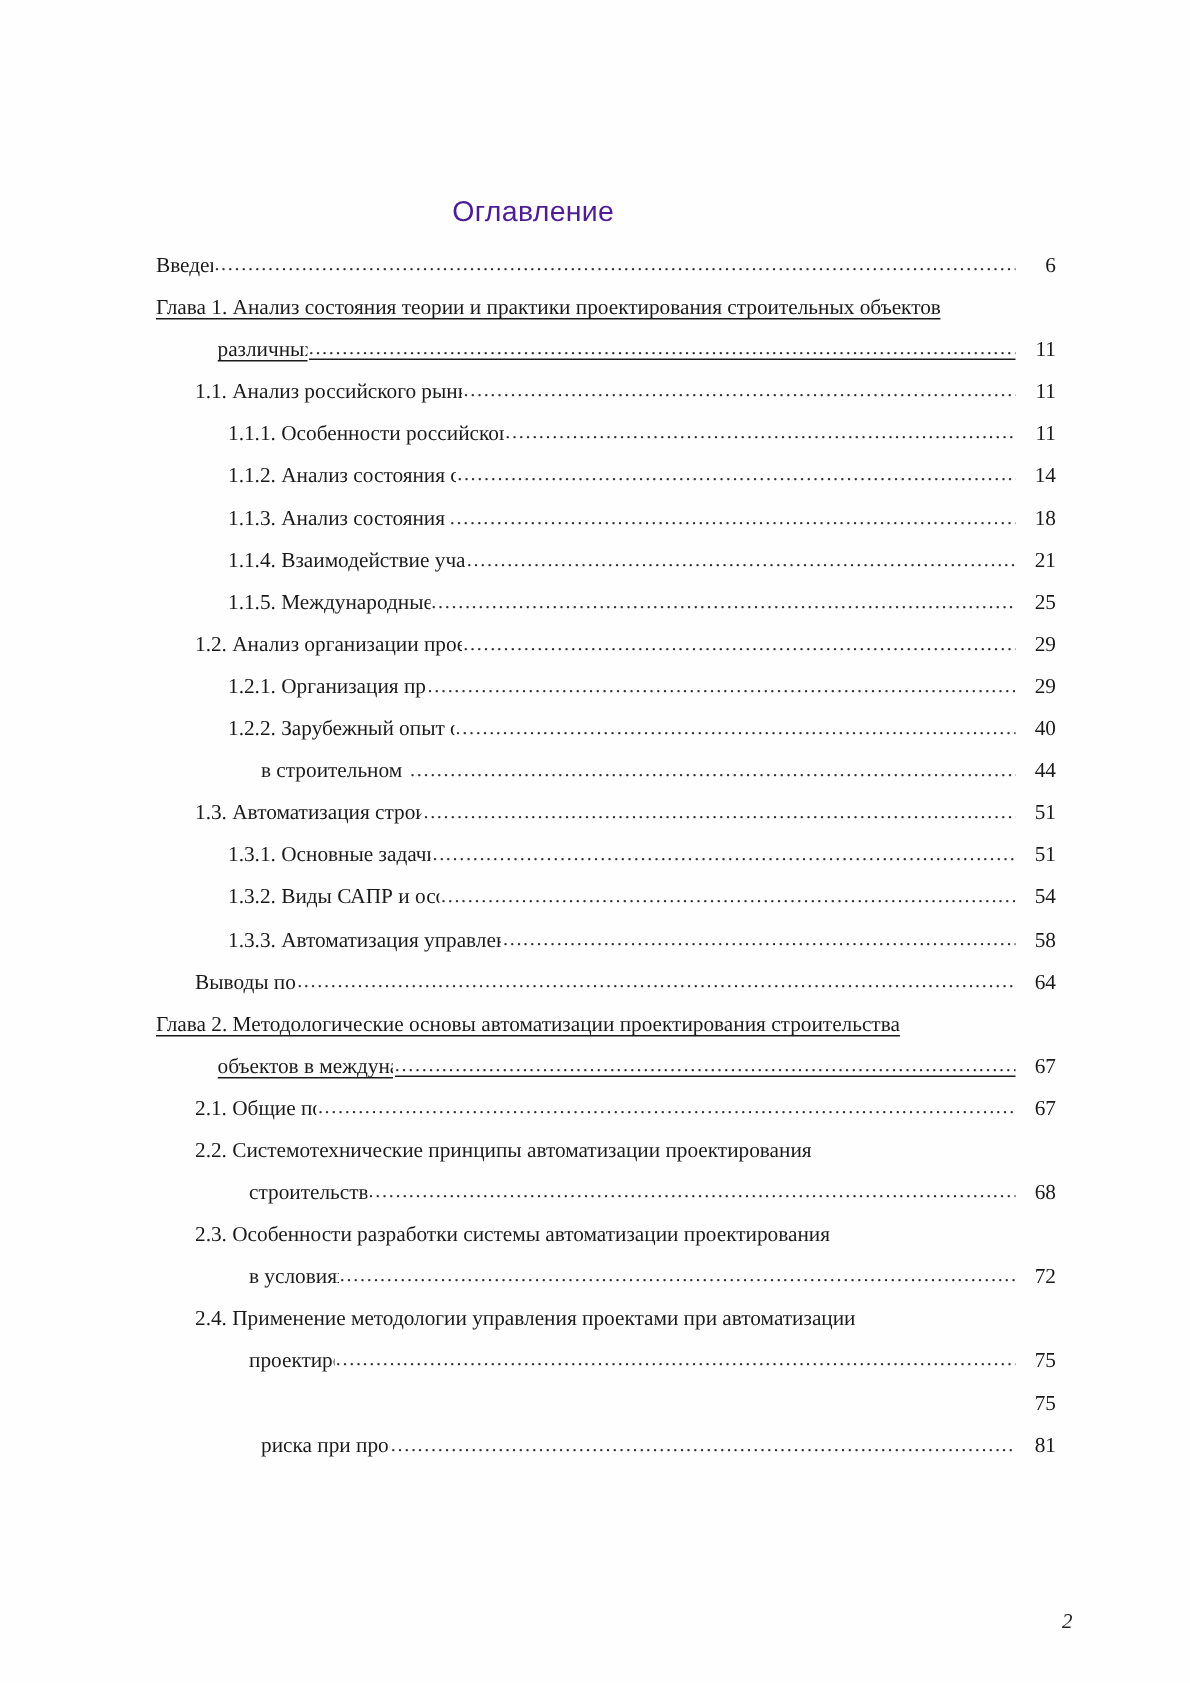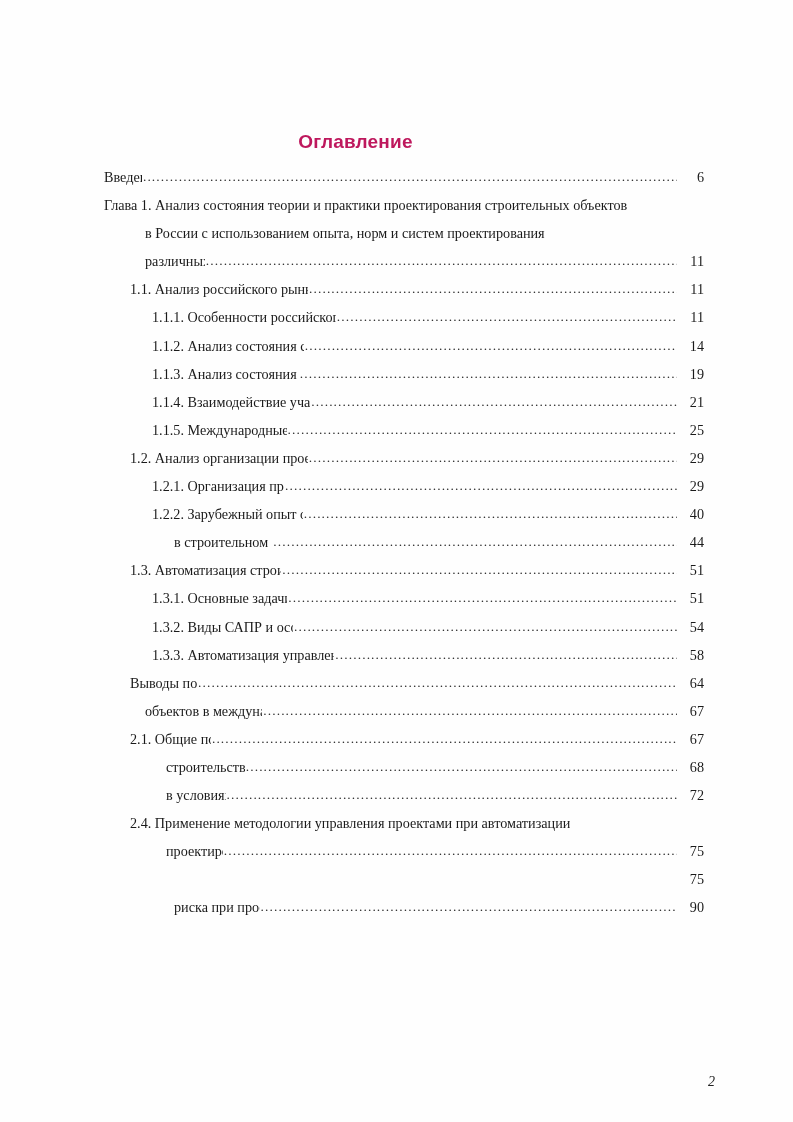--- a/index.html
+++ b/index.html
@@ -22,24 +22,24 @@
     background: #fefefe;
   }
 
   .toc-title {
     position: absolute;
     top: 131px;
     left: 0;
     width: 711px;
     text-align: center;
     font-family: "Liberation Sans", "DejaVu Sans", sans-serif;
-    font-weight: bold;
+    font-weight: normal;
     font-size: 19px;
     letter-spacing: 0.2px;
-    color: #be185d;
+    color: #4c1d95;
   }
 
   .toc {
     position: absolute;
     top: 168px;
     left: 104px;
     width: 600px;
   }
 
   
@@ -85,20 +85,21 @@
   
   .lvl-0  { padding-left: 0px;  }
   .lvl-1  { padding-left: 26px; }
   .lvl-2  { padding-left: 48px; }
   .cont-0 { padding-left: 41px; }
   .cont-1 { padding-left: 62px; }
   .cont-2 { padding-left: 70px; }
 
   .underline .label,
   .underline .leader {
+    text-decoration: underline;
     text-underline-offset: 2.5px;
     text-decoration-thickness: 1px;
   }
 
   .page-number-footer {
     position: absolute;
     top: 1074px;
     left: 0;
     width: 715px;
     text-align: right;
@@ -118,25 +119,20 @@
       <div class="toc-line lvl-0">
         <span class="label">Введение</span>
         <span class="leader"></span>
         <span class="page-num">6</span>
       </div>
       <div class="toc-line lvl-0 no-leader underline">
         <span class="label">Глава 1. Анализ состояния теории и практики проектирования строительных объектов</span>
         <span class="leader"></span>
         <span class="page-num"></span>
       </div>
-      <div class="toc-line cont-0 no-leader underline">
-        <span class="label">в России с использованием опыта, норм и систем проектирования</span>
-        <span class="leader"></span>
-        <span class="page-num"></span>
-      </div>
       <div class="toc-line cont-0 underline">
         <span class="label">различных стран</span>
         <span class="leader"></span>
         <span class="page-num">11</span>
       </div>
       <div class="toc-line lvl-1">
         <span class="label">1.1. Анализ российского рынка проектирования и строительства</span>
         <span class="leader"></span>
         <span class="page-num">11</span>
       </div>
@@ -146,21 +142,21 @@
         <span class="page-num">11</span>
       </div>
       <div class="toc-line lvl-2">
         <span class="label">1.1.2. Анализ состояния строительной отрасли России</span>
         <span class="leader"></span>
         <span class="page-num">14</span>
       </div>
       <div class="toc-line lvl-2">
         <span class="label">1.1.3. Анализ состояния зарубежного строительства</span>
         <span class="leader"></span>
-        <span class="page-num">19</span>
+        <span class="page-num">18</span>
       </div>
       <div class="toc-line lvl-2">
         <span class="label">1.1.4. Взаимодействие участников строительного проекта</span>
         <span class="leader"></span>
         <span class="page-num">21</span>
       </div>
       <div class="toc-line lvl-2">
         <span class="label">1.1.5. Международные строительные проекты</span>
         <span class="leader"></span>
         <span class="page-num">25</span>
@@ -203,35 +199,50 @@
       <div class="toc-line lvl-2">
         <span class="label">1.3.3. Автоматизация управления проектно-изыскательскими работами</span>
         <span class="leader"></span>
         <span class="page-num">58</span>
       </div>
       <div class="toc-line lvl-1">
         <span class="label">Выводы по главе 1</span>
         <span class="leader"></span>
         <span class="page-num">64</span>
       </div>
+      <div class="toc-line lvl-0 no-leader underline">
+        <span class="label">Глава 2.  Методологические основы автоматизации проектирования  строительства</span>
+        <span class="leader"></span>
+        <span class="page-num"></span>
+      </div>
       <div class="toc-line cont-0 underline">
         <span class="label"> объектов в международных проектах.</span>
         <span class="leader"></span>
         <span class="page-num">67</span>
       </div>
       <div class="toc-line lvl-1">
         <span class="label">2.1. Общие положения.</span>
         <span class="leader"></span>
         <span class="page-num">67</span>
       </div>
+      <div class="toc-line lvl-1 no-leader">
+        <span class="label">2.2. Системотехнические принципы автоматизации  проектирования</span>
+        <span class="leader"></span>
+        <span class="page-num"></span>
+      </div>
       <div class="toc-line cont-1">
         <span class="label">строительства объектов.</span>
         <span class="leader"></span>
         <span class="page-num">68</span>
       </div>
+      <div class="toc-line lvl-1 no-leader">
+        <span class="label">2.3. Особенности разработки системы автоматизации проектирования</span>
+        <span class="leader"></span>
+        <span class="page-num"></span>
+      </div>
       <div class="toc-line cont-1">
         <span class="label">в условиях рынка</span>
         <span class="leader"></span>
         <span class="page-num">72</span>
       </div>
       <div class="toc-line lvl-1 no-leader">
         <span class="label">2.4. Применение методологии управления проектами при автоматизации</span>
         <span class="leader"></span>
         <span class="page-num"></span>
       </div>
@@ -240,19 +251,19 @@
         <span class="leader"></span>
         <span class="page-num">75</span>
       </div>
       <div class="toc-line lvl-2 no-leader">
         <span class="leader"></span>
         <span class="page-num">75</span>
       </div>
       <div class="toc-line cont-2">
         <span class="label">риска при проектировании.</span>
         <span class="leader"></span>
-        <span class="page-num">90</span>
+        <span class="page-num">81</span>
       </div>
     </div>
 
   <div class="page-number-footer">2</div>
 
 </div>
 
 </body></html>

